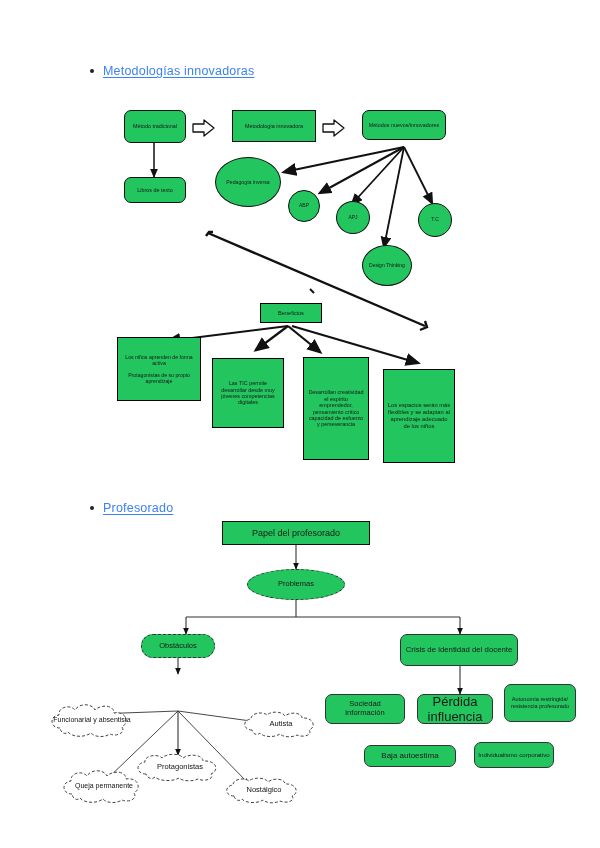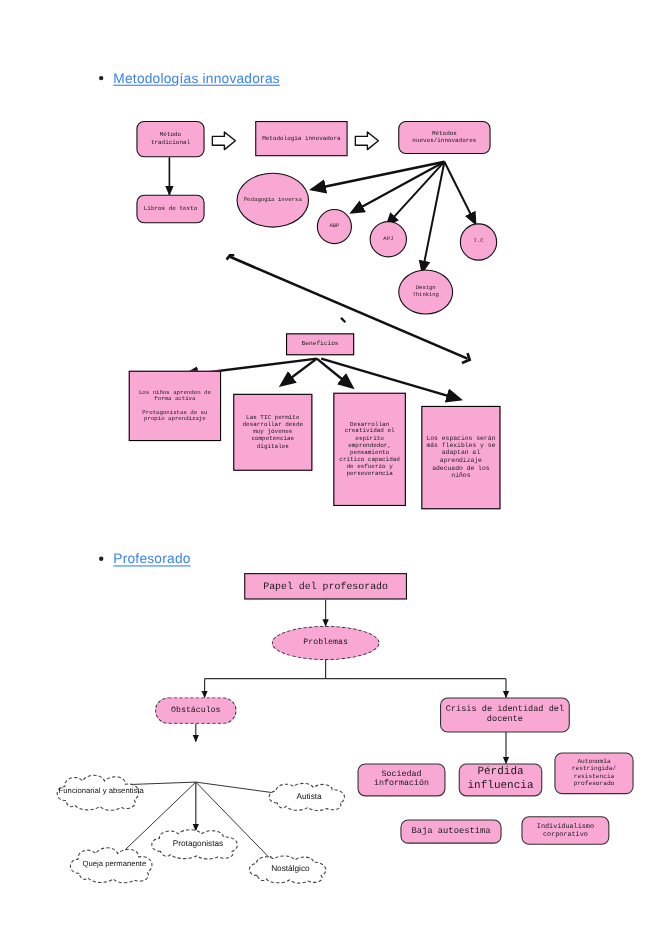--- a/index.html
+++ b/index.html
@@ -35,22 +35,21 @@
   svg.lines{position:absolute;left:0;top:0;width:600px;height:848px;overflow:visible;}
 
   
   .node{
     position:absolute;
     box-sizing:border-box;
     display:flex;align-items:center;justify-content:center;
     text-align:center;
     color:#1a1a1a;
     line-height:1.18;
-    background:#f9a8d4;
-    font-family:Liberation Mono, monospace;
+    background:#22c55e;
   }
   .rect{border:1.3px solid #111;}
   .rrect{border:1.3px solid #111;border-radius:7px;}
   .rect-thick{border:1.8px solid #000;}
   .ellipse-node{border:1.3px solid #111;border-radius:50%;}
   .dashed-ell{border:1.2px dashed #333;border-radius:50%;}
   .dashed-rr{border:1.2px dashed #333;border-radius:12px;}
 
   .node .tx{display:block;padding:1px 3px;}
 
@@ -260,21 +259,21 @@
   </div>
 
   <div class="node rrect scanned" style="left:400px;top:634px;width:118px;height:32px;font-size:7.8px;border-color:#333;">
     <span class="tx">Crisis de identidad del docente</span>
   </div>
 
   <div class="node rrect scanned" style="left:325px;top:694px;width:80px;height:30px;font-size:7.6px;border-color:#333;">
     <span class="tx">Sociedad información</span>
   </div>
 
-  <div class="node rrect scanned" style="left:417px;top:694px;width:76px;height:30px;font-size:10px;border-color:#333;">
+  <div class="node rrect scanned" style="left:417px;top:694px;width:76px;height:30px;font-size:13px;border-color:#333;">
     <span class="tx">Pérdida influencia</span>
   </div>
 
   <div class="node rrect scanned" style="left:504px;top:684px;width:72px;height:38px;font-size:5.6px;border-color:#333;">
     <span class="tx">Autonomía restringida/ resistencia profesorado</span>
   </div>
 
   <div class="node rrect scanned" style="left:364px;top:745px;width:92px;height:22px;font-size:8px;border-color:#333;text-align:right;">
     <span class="tx">Baja autoestima</span>
   </div>

